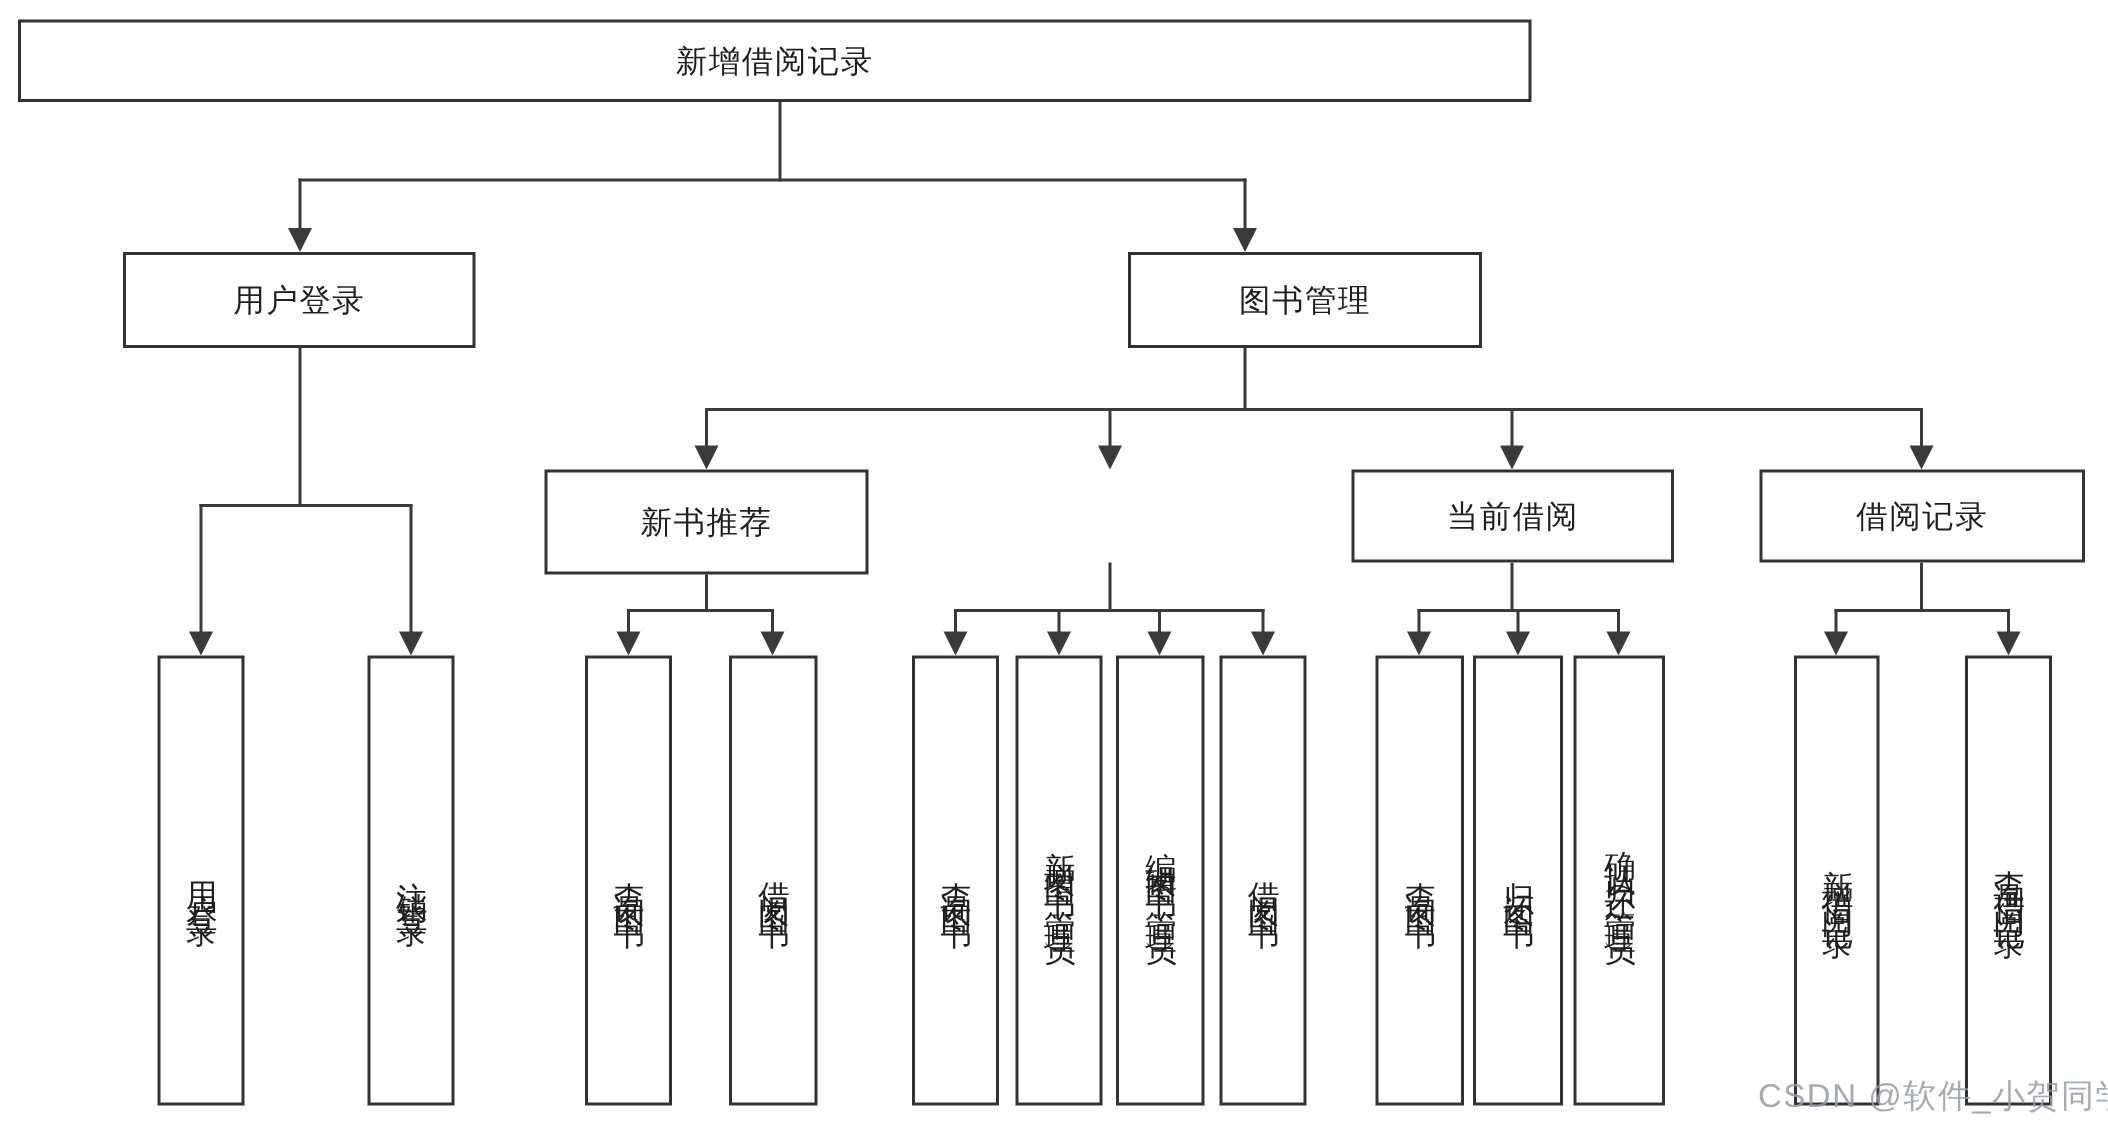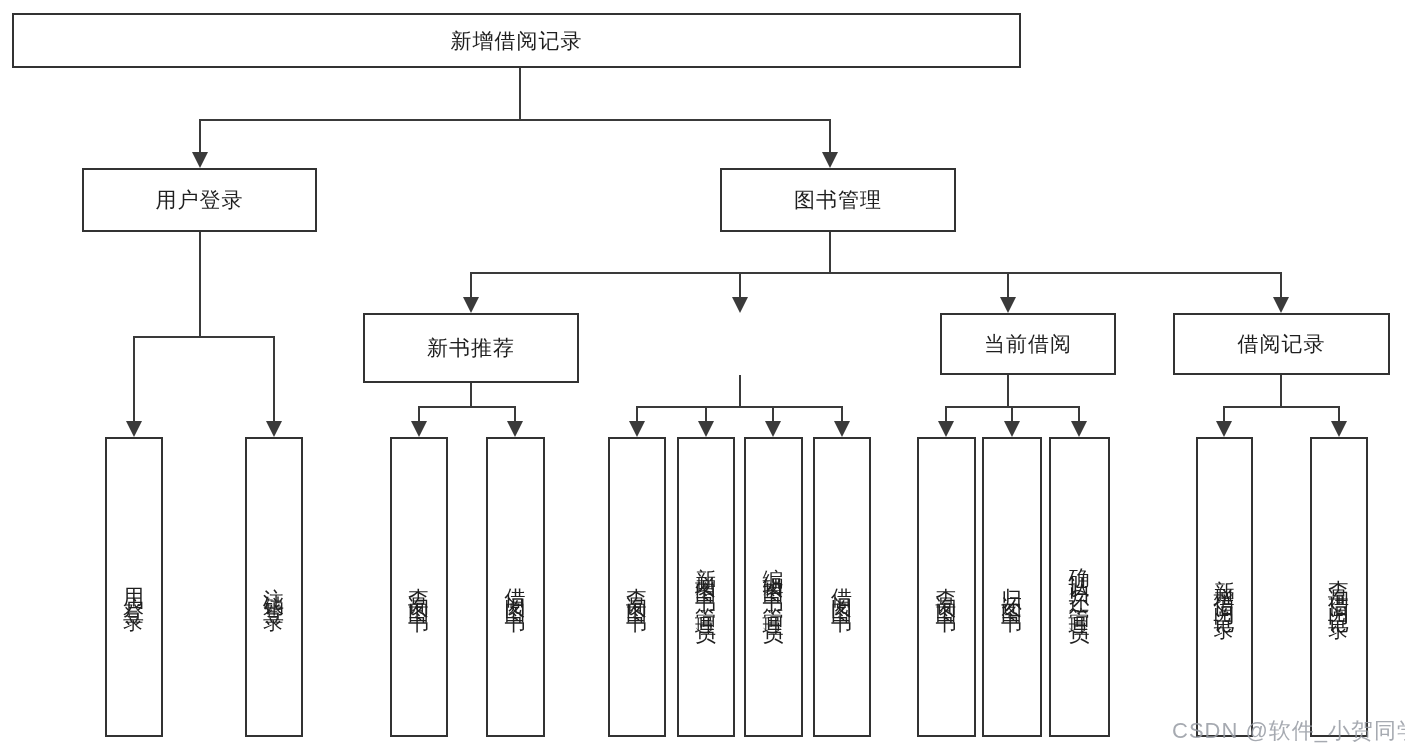--- a/index.html
+++ b/index.html
@@ -41,21 +41,21 @@
   <div class="vline" style="left:519px; top:68px;  height:53px;"></div>
   <div class="hline" style="left:199px; top:119px; width:632px;"></div>
   <div class="vline" style="left:199px; top:119px; height:34px;"></div>
   <div class="vline" style="left:829px; top:119px; height:34px;"></div>
   <div class="arrowhead" style="left:192px; top:152px;"></div>
   <div class="arrowhead" style="left:822px; top:152px;"></div>
 
   <div class="node" style="left:82px; top:168px; width:235px; height:64px;">
     <span>用户登录</span>
   </div>
-  <div class="node" style="left:720px; top:168px; width:236px; height:64px;">
+  <div class="node" style="left:752px; top:168px; width:236px; height:64px;">
     <span>图书管理</span>
   </div>
 
   <div class="vline" style="left:199px; top:232px; height:106px;"></div>
   <div class="hline" style="left:133px; top:336px; width:142px;"></div>
   <div class="vline" style="left:133px; top:336px; height:86px;"></div>
   <div class="vline" style="left:273px; top:336px; height:86px;"></div>
   <div class="arrowhead" style="left:126px; top:421px;"></div>
   <div class="arrowhead" style="left:266px; top:421px;"></div>
 
@@ -66,21 +66,21 @@
   <div class="vline" style="left:1007px; top:272px; height:26px;"></div>
   <div class="vline" style="left:1280px; top:272px; height:26px;"></div>
   <div class="arrowhead" style="left:463px;  top:297px;"></div>
   <div class="arrowhead" style="left:732px;  top:297px;"></div>
   <div class="arrowhead" style="left:1000px; top:297px;"></div>
   <div class="arrowhead" style="left:1273px; top:297px;"></div>
 
   <div class="node" style="left:363px; top:313px; width:216px; height:70px;">
     <span>新书推荐</span>
   </div>
-  <div class="node" style="left:940px; top:313px; width:176px; height:62px;">
+  <div class="node" style="left:901px; top:313px; width:215px; height:62px;">
     <span>当前借阅</span>
   </div>
   <div class="node" style="left:1173px; top:313px; width:217px; height:62px;">
     <span>借阅记录</span>
   </div>
 
   <div class="vline" style="left:470px; top:375px; height:33px;"></div>
   <div class="hline" style="left:418px; top:406px; width:98px;"></div>
   <div class="vline" style="left:418px; top:406px; height:16px;"></div>
   <div class="vline" style="left:514px; top:406px; height:16px;"></div>

